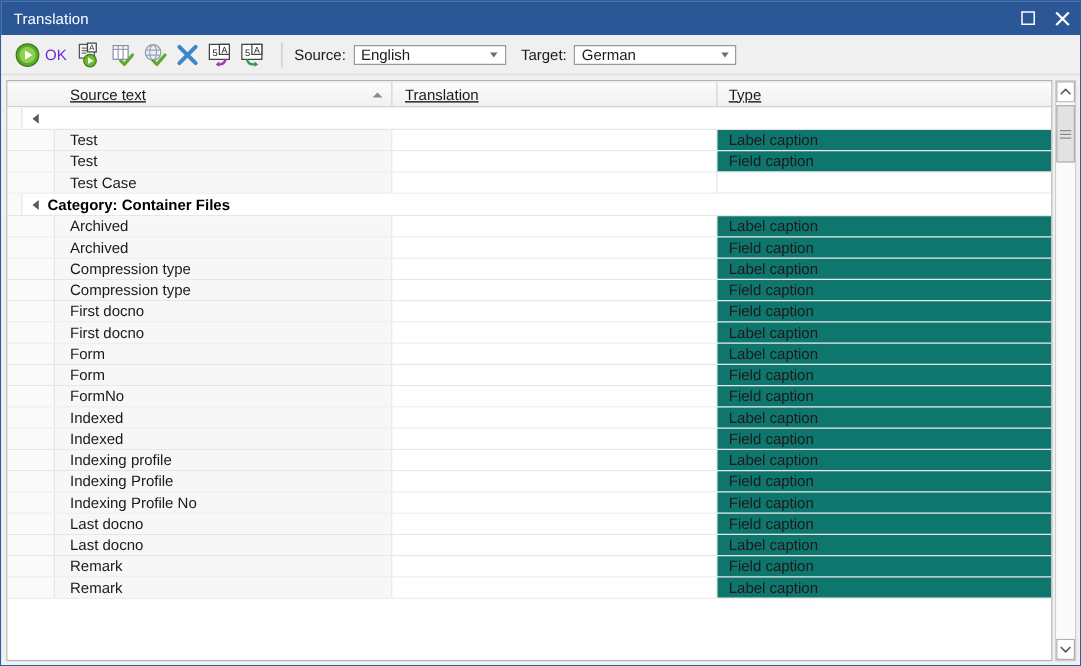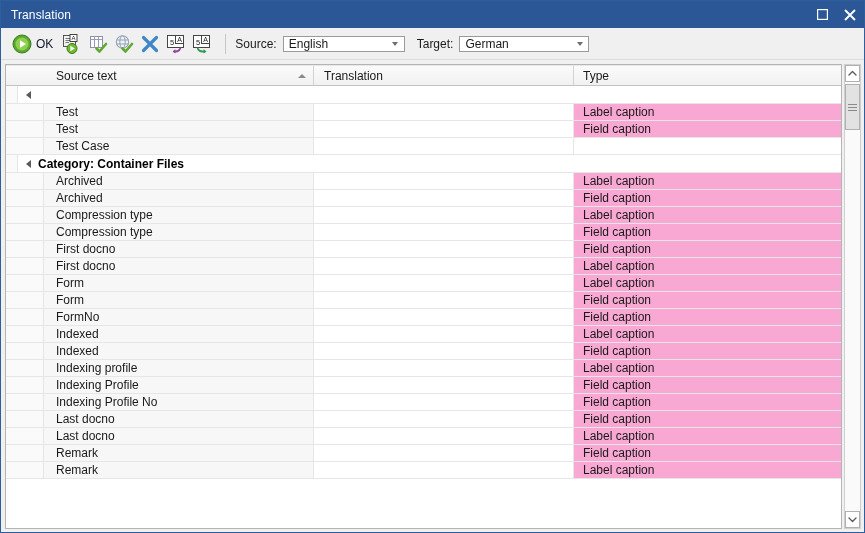--- a/index.html
+++ b/index.html
@@ -74,21 +74,21 @@
   }
   .tb-item {
     display: flex;
     align-items: center;
     height: 26px;
     padding: 0 2px;
     cursor: default;
   }
   .tb-ok-label {
     font-size: 12px;
-    color: #0f172a;
+    color: #6d28d9;
     margin-left: 3px;
     margin-right: 4px;
   }
   .tb-icon { width: 22px; height: 22px; display:block; }
   .tb-sep {
     width: 1px;
     height: 20px;
     background: #c8c8c8;
     margin: 0 9px 0 10px;
   }
@@ -179,20 +179,21 @@
 
   
   .header {
     height: 21px;
     flex: 0 0 auto;
     background: linear-gradient(to bottom,#fbfbfb 0%,#f1f1f1 100%);
     border-bottom: 1px solid #c3c3c3;
     border-top: 1px solid #e8e8e8;
     display: flex;
     box-sizing: border-box;
+    text-decoration: underline;
   }
   .hcell {
     display: flex;
     align-items: center;
     font-size: 12px;
     color: #1a1a1a;
     box-sizing: border-box;
     border-right: 1px solid #d3d3d3;
     padding-left: 6px;
     position: relative;
@@ -255,21 +256,21 @@
     padding-left: 12px;
   }
   .cell.c-trans {
     flex: 0 0 260px;
     background: #ffffff;
     border-right: 1px solid #e6e6e6;
     padding-left: 6px;
   }
   .cell.c-type {
     flex: 1 1 auto;
-    background: #f9a8d4;
+    background: #0f766e;
     padding-left: 9px;
   }
 
   
   .grouprow {
     height: 18px;
     display: flex;
     align-items: center;
     box-sizing: border-box;
     background: #ffffff;

